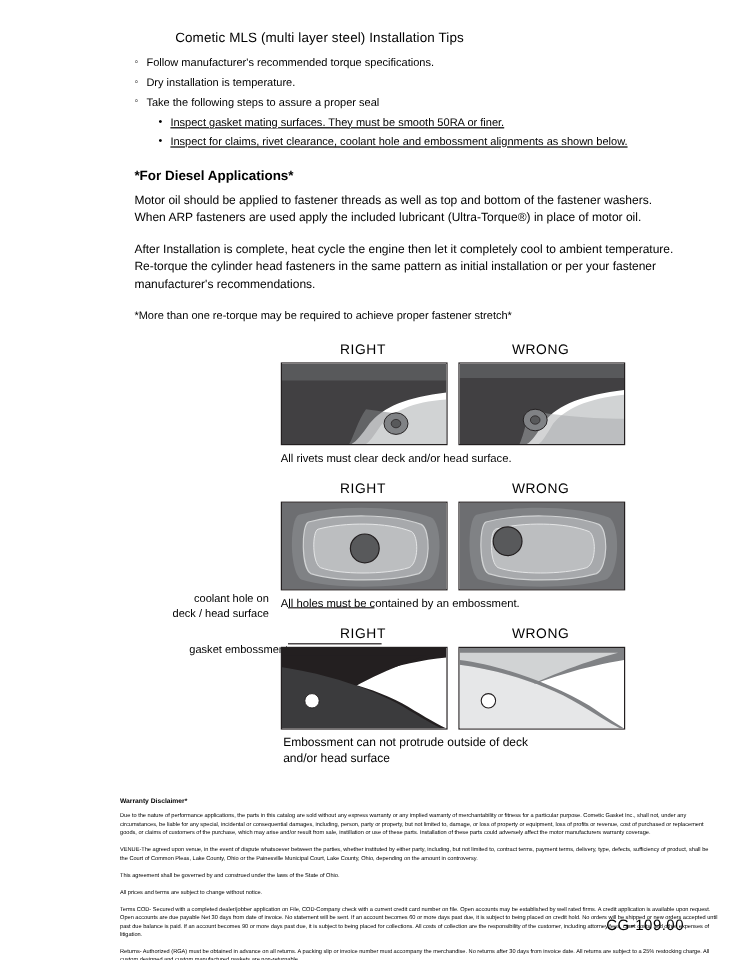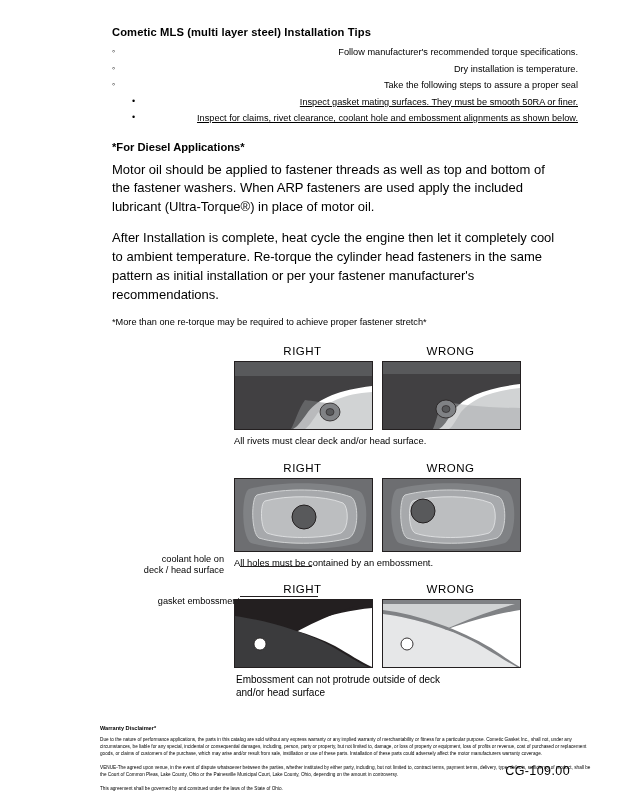--- a/index.html
+++ b/index.html
@@ -17,29 +17,28 @@
   }
   .page {
     position: relative;
     width: 618px;
     height: 800px;
     box-sizing: border-box;
     padding: 26px 40px 0 40px;
   }
   h1.title {
     font-size: 11.2px;
-    font-weight: bold;
-    margin: 0 0 9px 72px;
+    font-weight: normal;
+    margin: 0 0 9px 106px;
     letter-spacing: 0.1px;
   }
   ul.bullets {
     list-style: none;
     margin: 0;
     padding: 0 0 0 72px;
-    text-align: right;
   }
   ul.bullets > li {
     font-size: 9.2px;
     margin-bottom: 5px;
     position: relative;
     padding-left: 10px;
     line-height: 1.25;
   }
   ul.bullets > li::before {
     content: "\25E6";
@@ -67,21 +66,21 @@
     left: 0;
     top: -1px;
     font-size: 9px;
   }
   h2.subtitle {
     font-size: 11.2px;
     font-weight: bold;
     margin: 16px 0 8px 72px;
   }
   p.para {
-    font-size: 13px;
+    font-size: 10px;
     margin: 0 0 12px 72px;
     line-height: 1.45;
     max-width: 450px;
   }
   p.note {
     font-size: 9.2px;
     margin: 0 0 0 72px;
     line-height: 1.4;
   }
 

